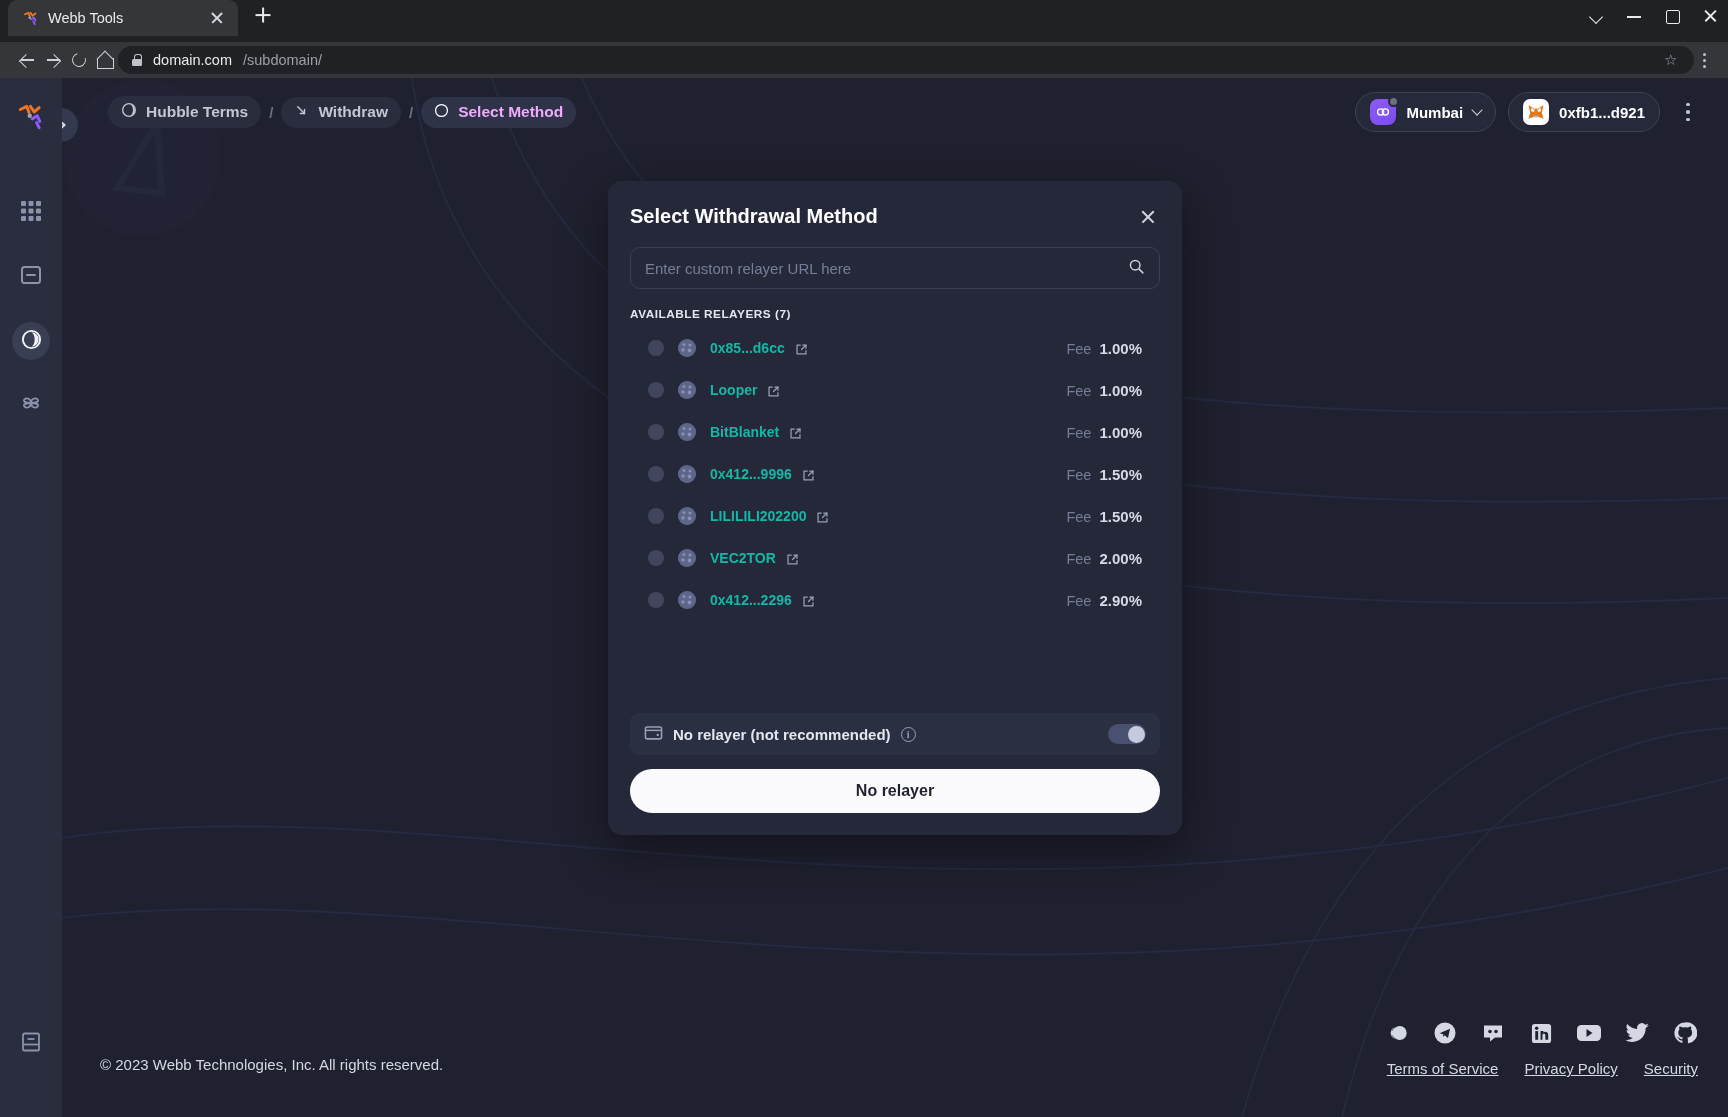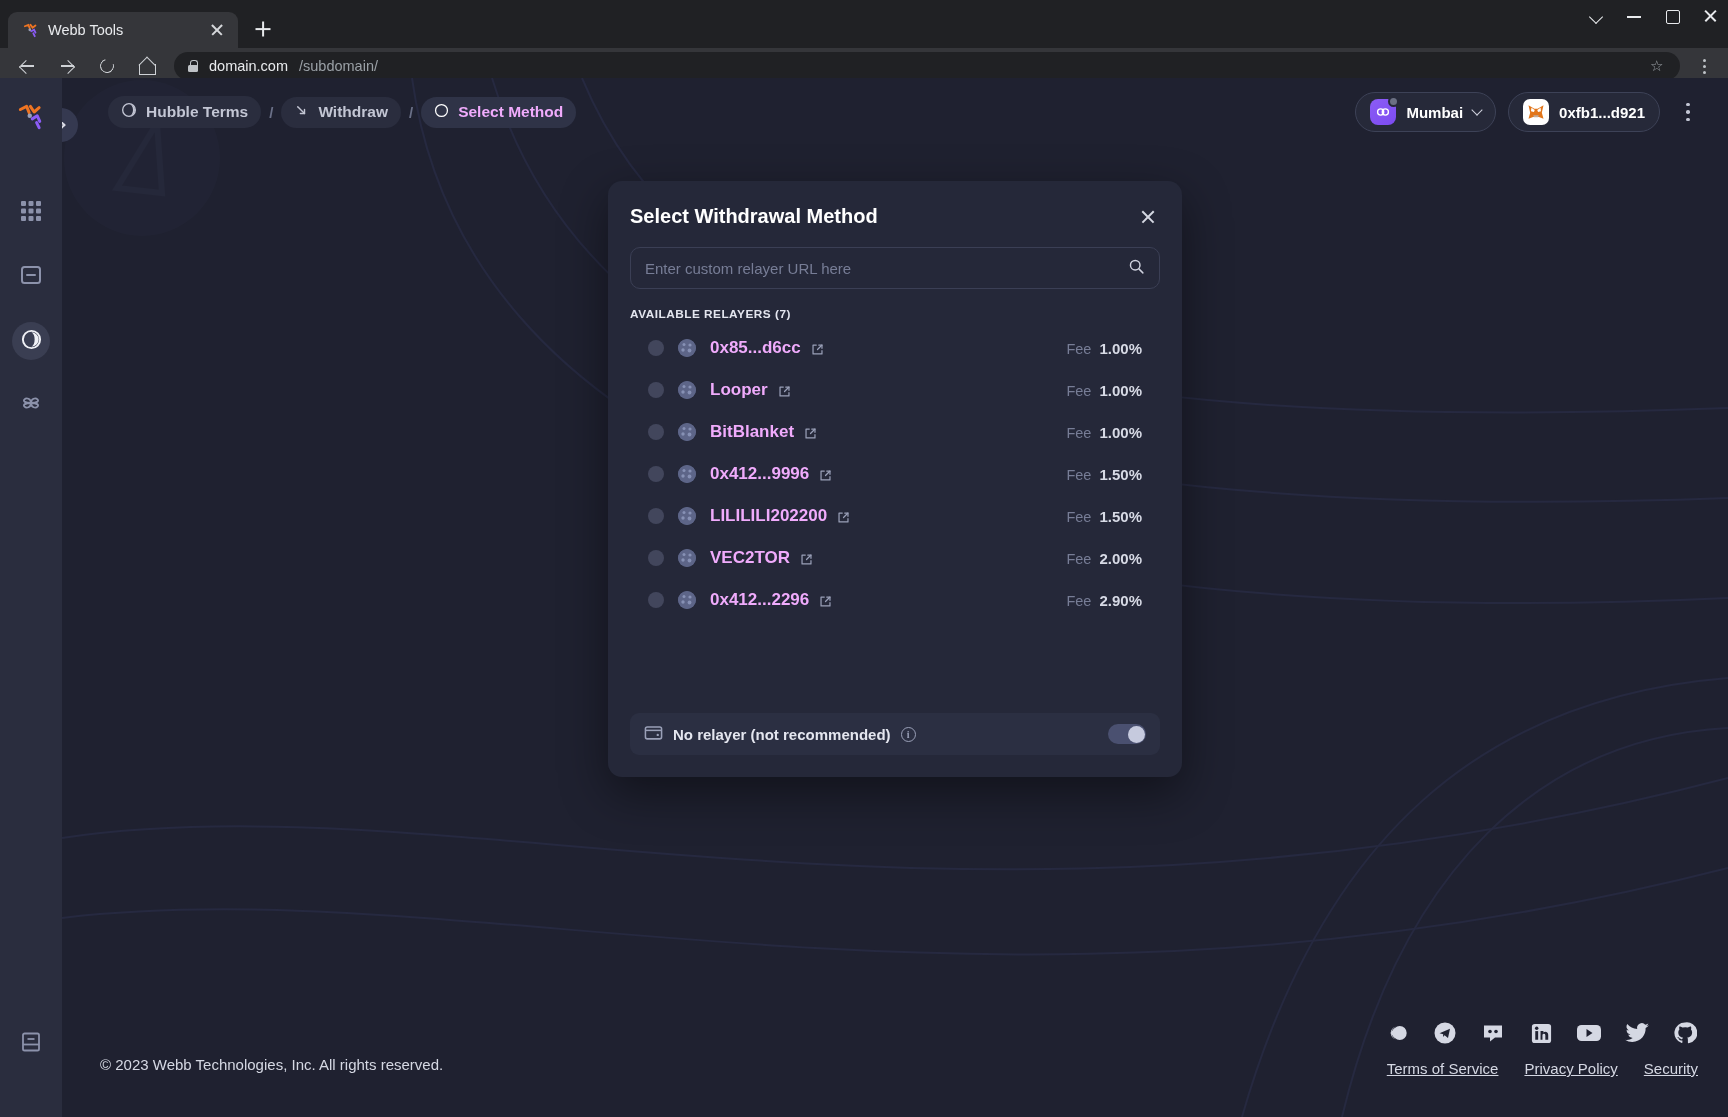--- a/index.html
+++ b/index.html
@@ -6,21 +6,21 @@
   html, body {
     width: 1728px; height: 1117px;
     background: #1f2130;
     font-family: "Liberation Sans", sans-serif;
     overflow: hidden;
   }
 
   
   .browser { width: 1728px; height: 1117px; position: relative; background:#202124; }
   .tabstrip {
-    height: 48px; background: #202124; display: flex; align-items: flex-end;
+    height: 42px; background: #202124; display: flex; align-items: flex-start;
     position: relative;
   }
   .tab {
     display: flex; align-items: center; gap: 9px;
     height: 36px; padding: 0 12px 0 14px;
     background: #35363a; border-radius: 9px 9px 0 0;
     margin-left: 8px; min-width: 230px;
     color: #e8eaed; font-size: 14.5px;
   }
   .tab-fav { width: 17px; height: 17px; position: relative; flex:none; }
@@ -48,21 +48,21 @@
   .wb-min::before { content:""; position:absolute; left:1px; top:8px; width:14px; height:1.6px; background:#e8eaed; }
   .wb-max::before { content:""; position:absolute; left:2px; top:2px; width:12px; height:12px; border:1.6px solid #e8eaed; border-radius:2px; }
   .wb-cls::before, .wb-cls::after {
     content:""; position:absolute; left:1px; top:7px; width:15px; height:1.7px; background:#e8eaed;
   }
   .wb-cls::before { transform: rotate(45deg); }
   .wb-cls::after { transform: rotate(-45deg); }
 
   .urlbar {
     height: 36px; background: #35363a; display:flex; align-items:center;
-    padding: 0 14px; gap: 14px;
+    padding: 0 14px; 
   }
   .navbtn { width: 26px; height: 26px; position: relative; flex:none; }
   .arrow-l::before, .arrow-r::before {
     content:""; position:absolute; left:7px; top:9px; width:9px; height:9px;
     border-left:1.7px solid #cfd2d6; border-bottom:1.7px solid #cfd2d6;
   }
   .arrow-l::before { transform: rotate(45deg); }
   .arrow-r::before { transform: rotate(-135deg); left:9px; }
   .arrow-l::after, .arrow-r::after {
     content:""; position:absolute; top:12.3px; left:7px; width:13px; height:1.7px; background:#cfd2d6;
@@ -185,21 +185,21 @@
     display:flex; align-items:center; height: 42px; padding: 0 8px 0 18px; gap: 0;
   }
   .radio {
     width: 16px; height:16px; border-radius:50%; background:#42465c; flex:none;
   }
   .rel-avatar {
     width: 18px; height:18px; border-radius:50%; margin-left: 14px; flex:none;
     background:#5d6588; position:relative; overflow:hidden;
   }
   .rel-name {
-    margin-left: 14px; font-size: 17px; font-weight:700; color:#f0abfc;
+    margin-left: 14px; font-size: 14px; font-weight:700; color:#14b8a6;
   }
   .ext-link { margin-left: 10px; width: 13px; height:13px; position:relative; flex:none; }
   .fee-wrap { margin-left:auto; display:flex; align-items:baseline; gap: 8px; padding-right: 10px; }
   .fee-lbl { font-size: 14.5px; color:#777d96; }
   .fee-val { font-size: 15px; font-weight:700; color:#d7dae5; }
 
   .listpad { height: 86px; }
 
   .norelayer-bar {
     display:flex; align-items:center; gap: 10px;
@@ -619,20 +619,21 @@
               <circle cx="16" cy="12.8" r="1.4" fill="#9aa0b8"></circle>
             </svg>
           </span>
           <span class="nr-label">No relayer (not recommended)</span>
           <span class="info-i">i</span>
           <span class="toggle">
               <i class="knob"></i>
             </span>
         </div>
 
+        <div class="primary-btn">No relayer</div>
       </div>
 
       <div class="footer">
         <div class="copyright">© 2023 Webb Technologies, Inc. All rights reserved.</div>
         <div class="foot-right">
           <div class="socials">
             <span class="soc">
               <svg width="24" height="24" viewBox="0 0 26 26">
                 <circle cx="16" cy="13" r="7.5" fill="#d5d8e3"></circle>
                 <path d="M12 6 a7.5 7.5 0 0 0 0 14 a9 7.5 0 0 1 0 -14" fill="#d5d8e3"></path>

